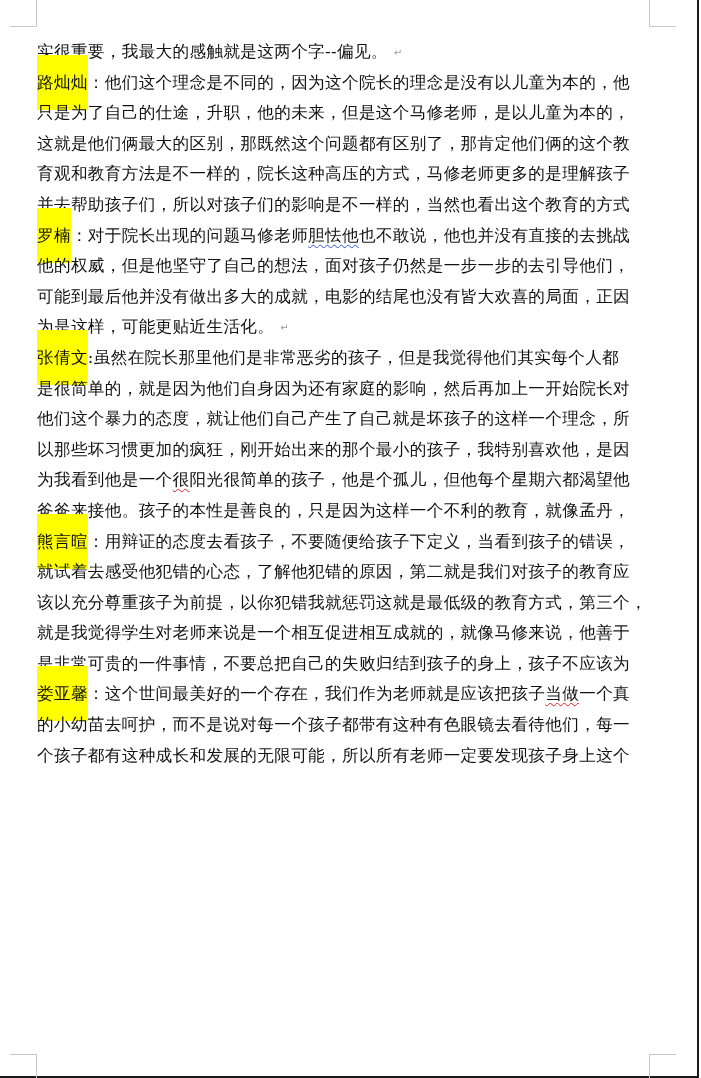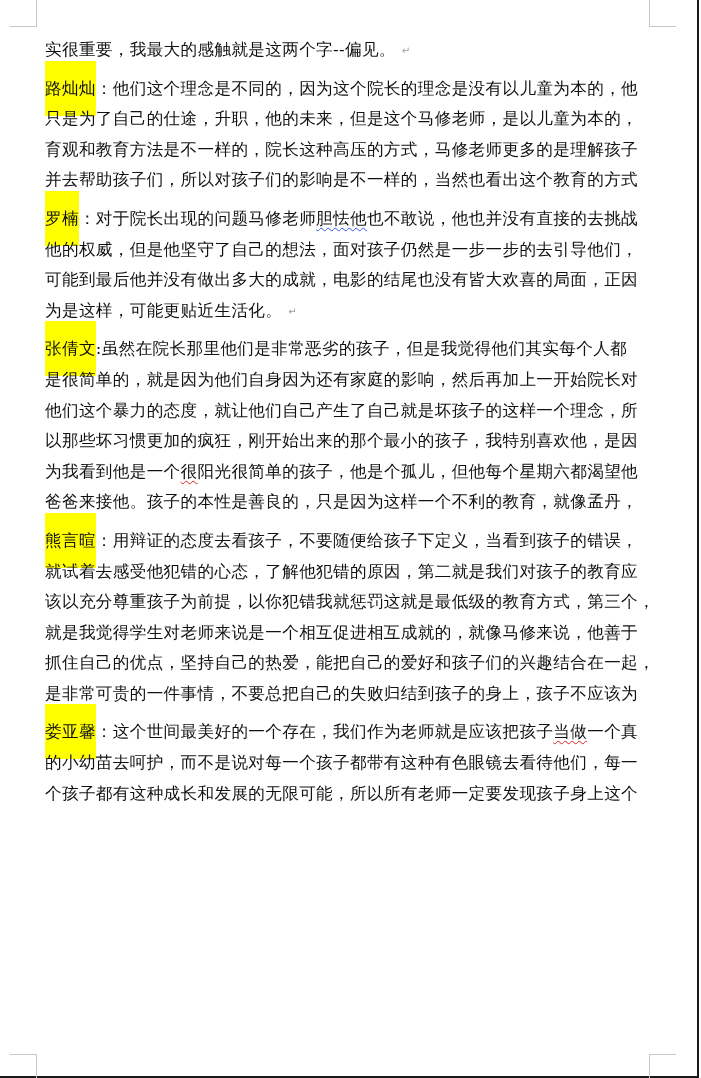--- a/index.html
+++ b/index.html
@@ -38,23 +38,23 @@
     .corner.bl { left: 10px; top: 1054px; border-right-width: 1px; border-top-width: 1px; height: 24px; }
     .corner.br { left: 649px; top: 1054px; border-left-width: 1px; border-top-width: 1px; height: 24px; }
 
     .content {
       position: absolute;
       left: 37px;
       top: 30px;
       width: 612px;
     }
     .para {
-      margin: 8px;
+      margin: 0;
       font-size: 16.6px;
-      line-height: 23px;
+      line-height: 44px;
       text-align: justify;
       letter-spacing: 0.35px;
       word-break: break-all;
     }
     .line {
       display: block;
       height: 30.6px;
       white-space: nowrap;
       overflow: visible;
     }
@@ -91,20 +91,21 @@
 
   <div class="content">
 
     <p class="para">
       <span class="line"><span>实很重要，我最大的感触就是这两个字--偏见。</span><span class="pmark">↵</span></span>
     </p>
 
     <p class="para">
       <span class="line"><span class="speaker">路灿灿</span><span>：他们这个理念是不同的，因为这个院长的理念是没有以儿童为本的，他</span></span>
       <span class="line">只是为了自己的仕途，升职，他的未来，但是这个马修老师，是以儿童为本的，</span>
+      <span class="line">这就是他们俩最大的区别，那既然这个问题都有区别了，那肯定他们俩的这个教</span>
       <span class="line">育观和教育方法是不一样的，院长这种高压的方式，马修老师更多的是理解孩子</span>
       <span class="line">并去帮助孩子们，所以对孩子们的影响是不一样的，当然也看出这个教育的方式</span>
     </p>
 
     <p class="para">
       <span class="line"><span class="speaker">罗楠</span><span>：对于院长出现的问题马修老师</span><span class="squiggle-blue">胆怯他</span><span>也不敢说，他也并没有直接的去挑战</span></span>
       <span class="line">他的权威，但是他坚守了自己的想法，面对孩子仍然是一步一步的去引导他们，</span>
       <span class="line">可能到最后他并没有做出多大的成就，电影的结尾也没有皆大欢喜的局面，正因</span>
       <span class="line"><span>为是这样，可能更贴近生活化。</span><span class="pmark">↵</span></span>
     </p>
@@ -116,21 +117,20 @@
       <span class="line">以那些坏习惯更加的疯狂，刚开始出来的那个最小的孩子，我特别喜欢他，是因</span>
       <span class="line"><span>为我看到他是一个</span><span class="squiggle-red">很</span><span>阳光很简单的孩子，他是个孤儿，但他每个星期六都渴望他</span></span>
       <span class="line">爸爸来接他。孩子的本性是善良的，只是因为这样一个不利的教育，就像孟丹，</span>
     </p>
 
     <p class="para">
       <span class="line"><span class="speaker">熊言暄</span><span>：用辩证的态度去看孩子，不要随便给孩子下定义，当看到孩子的错误，</span></span>
       <span class="line">就试着去感受他犯错的心态，了解他犯错的原因，第二就是我们对孩子的教育应</span>
       <span class="line">该以充分尊重孩子为前提，以你犯错我就惩罚这就是最低级的教育方式，第三个，</span>
       <span class="line">就是我觉得学生对老师来说是一个相互促进相互成就的，就像马修来说，他善于</span>
-      <span class="line">抓住自己的优点，坚持自己的热爱，能把自己的爱好和孩子们的兴趣结合在一起，</span>
       <span class="line">是非常可贵的一件事情，不要总把自己的失败归结到孩子的身上，孩子不应该为</span>
     </p>
 
     <p class="para">
       <span class="line"><span class="speaker">娄亚馨</span><span>：这个世间最美好的一个存在，我们作为老师就是应该把孩子</span><span class="squiggle-red">当做</span><span>一个真</span></span>
       <span class="line">的小幼苗去呵护，而不是说对每一个孩子都带有这种有色眼镜去看待他们，每一</span>
       <span class="line">个孩子都有这种成长和发展的无限可能，所以所有老师一定要发现孩子身上这个</span>
     </p>
 
   </div>

